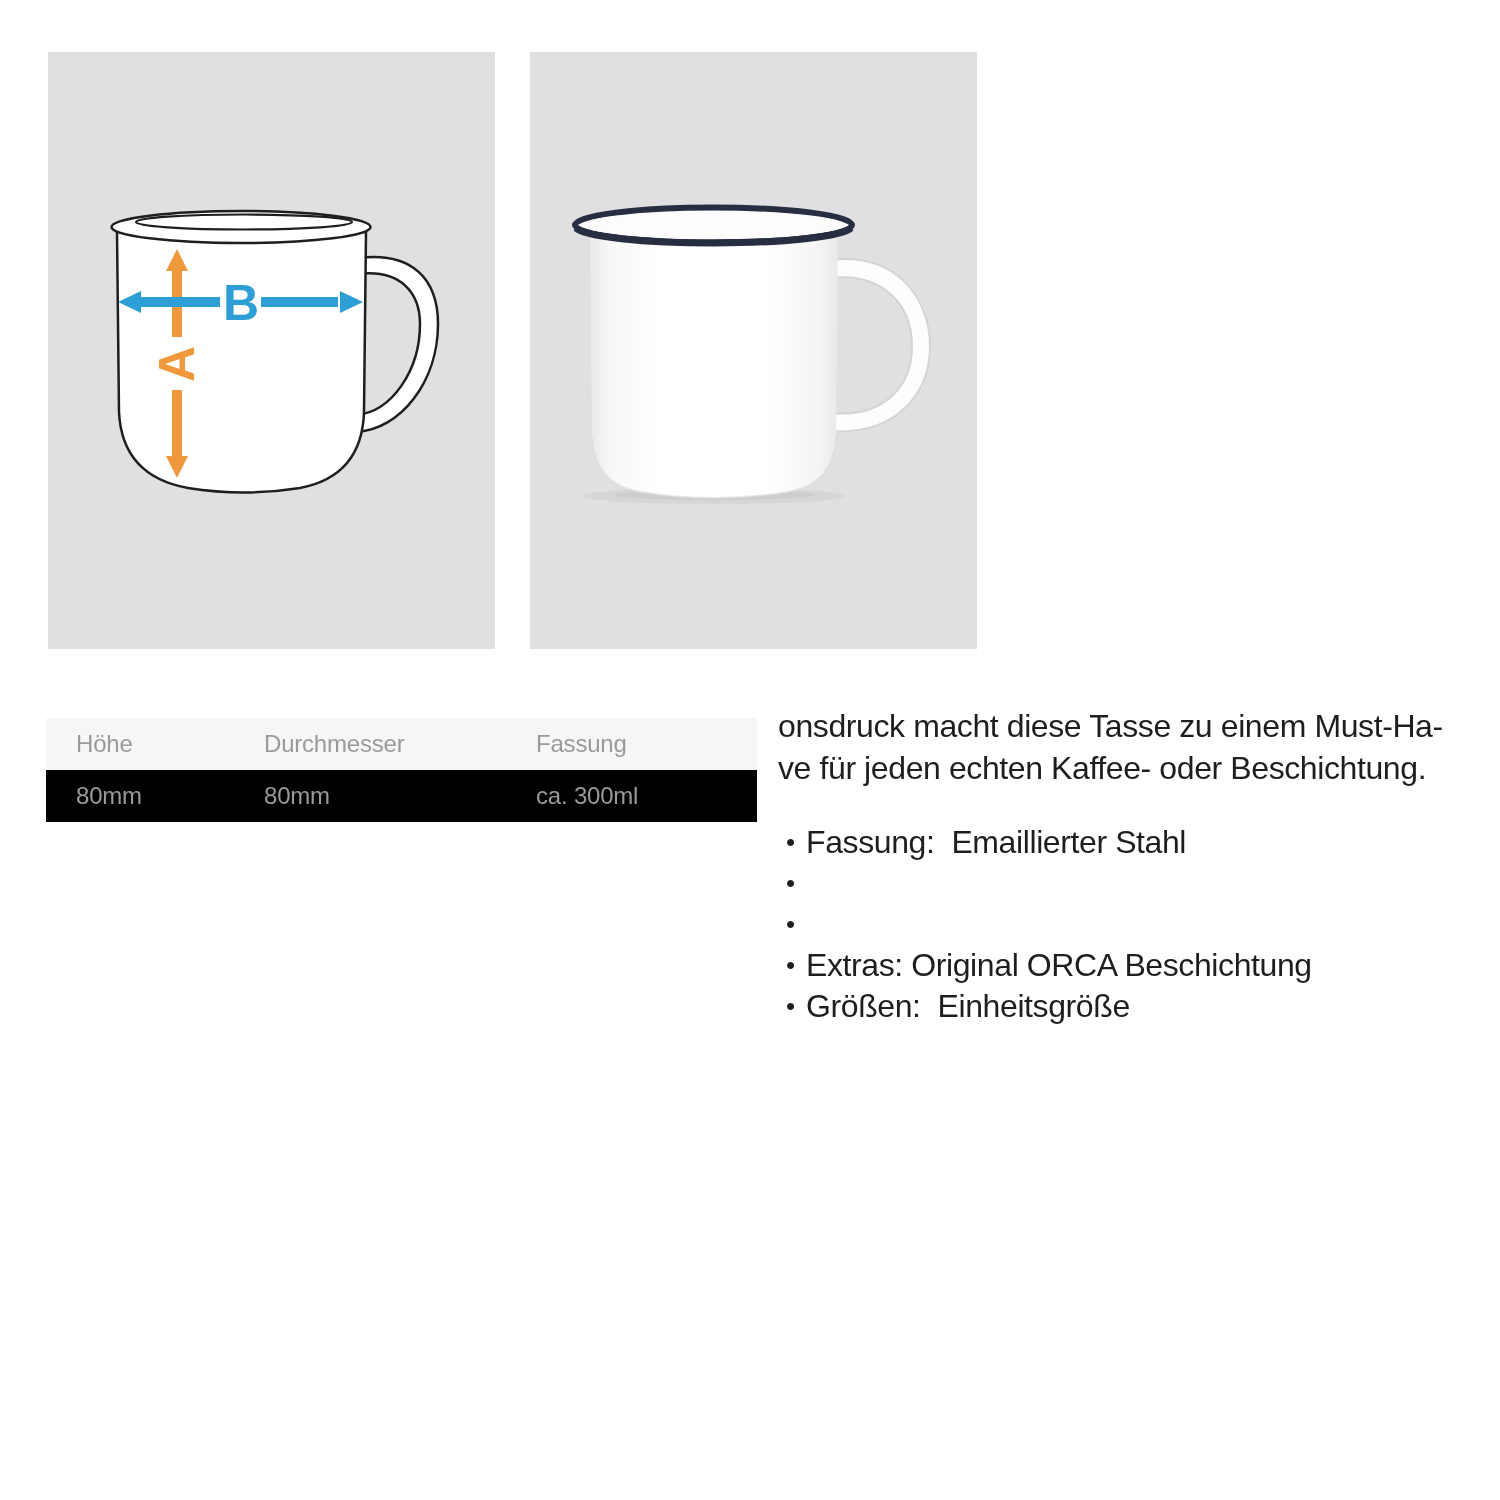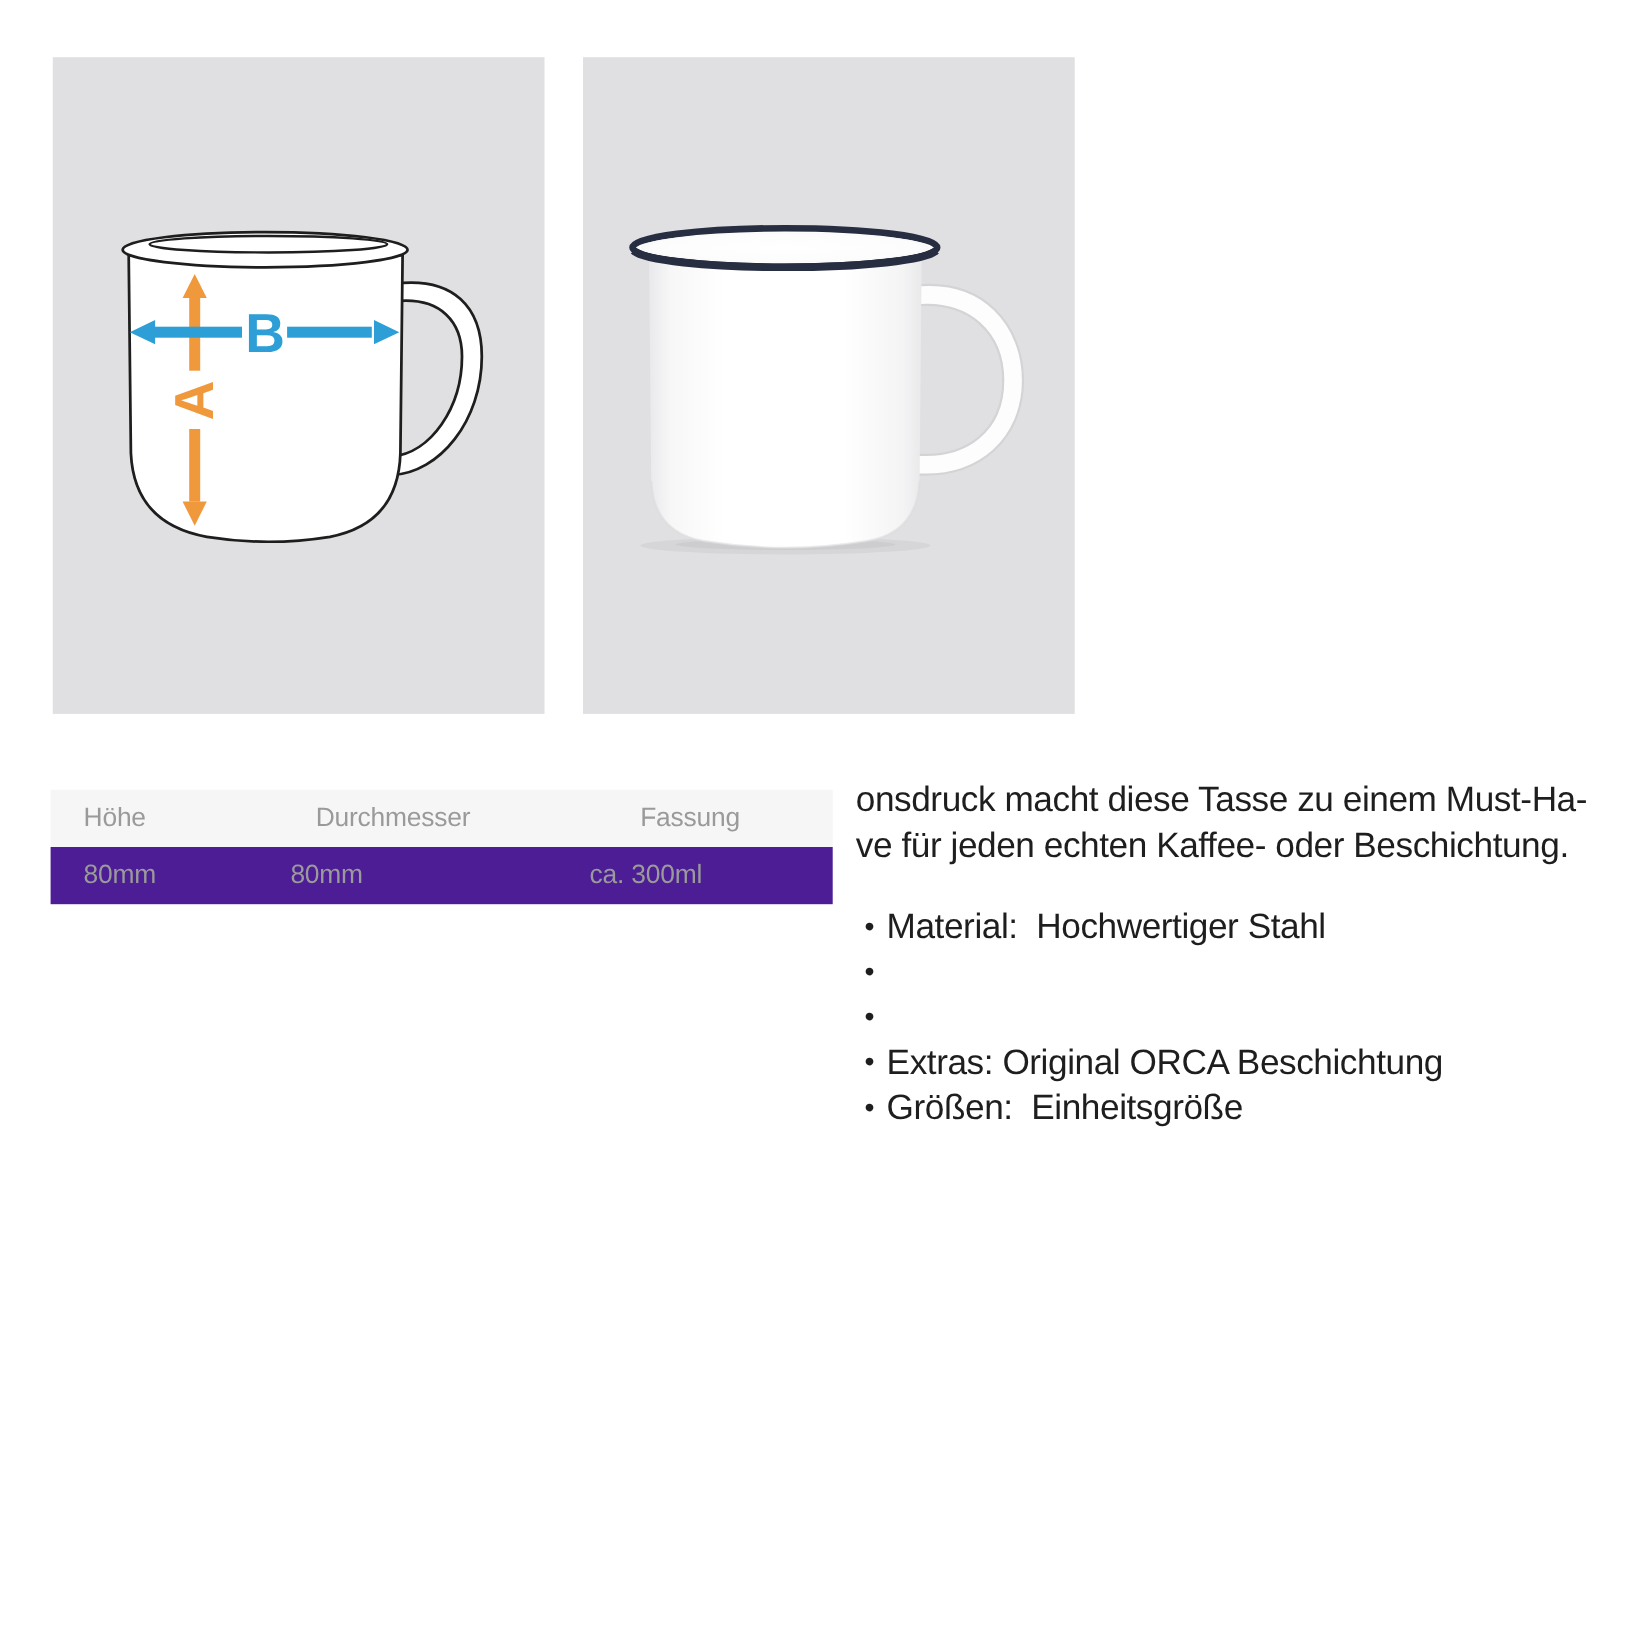--- a/index.html
+++ b/index.html
@@ -8,22 +8,22 @@
 
   
   .panel{position:absolute;top:52px;width:447px;height:597px;background:#e0e0e2;}
   .panel-left{left:48px;}
   .panel-right{left:530px;}
   .panel svg{display:block;width:100%;height:100%;}
 
   
   .spec-table{position:absolute;left:46px;top:718px;width:711px;font-size:24px;color:#9a9a9a;letter-spacing:-0.2px;}
   .spec-row{display:flex;height:52px;align-items:center;}
-  .spec-row.header{background:#f6f6f6;gap:23px;}
-  .spec-row.values{background:#4c1d95;}
+  .spec-row.header{background:#f6f6f6;}
+  .spec-row.values{background:#000000;}
   .spec-cell{box-sizing:border-box;}
   .spec-cell.c1{width:218px;padding-left:30px;}
   .spec-cell.c2{width:272px;}
   .spec-cell.c3{flex:1;}
 
   
   .description{position:absolute;left:778px;top:705px;width:700px;color:#1e1e1e;font-size:32px;line-height:42px;letter-spacing:-0.4px;}
   .desc-line{white-space:pre-wrap;}
   .details-list{margin:33px 0 0 0;padding:0;list-style:none;}
   .details-list li{display:flex;line-height:41px;}
@@ -112,21 +112,21 @@
   </div>
 
   <div class="description">
     <div class="desc-paragraph">
       <div class="desc-line">onsdruck macht diese Tasse zu einem Must-Ha-</div>
       <div class="desc-line">ve für jeden echten Kaffee- oder Beschichtung.</div>
     </div>
     <ul class="details-list">
       <li>
         <span class="bullet">•</span>
-        <span class="item-text">Material:  Hochwertiger Stahl</span>
+        <span class="item-text">Fassung:  Emaillierter Stahl</span>
       </li>
       <li>
         <span class="bullet">•</span>
       </li>
       <li>
         <span class="bullet">•</span>
       </li>
       <li>
         <span class="bullet">•</span>
         <span class="item-text">Extras: Original ORCA Beschichtung</span>

